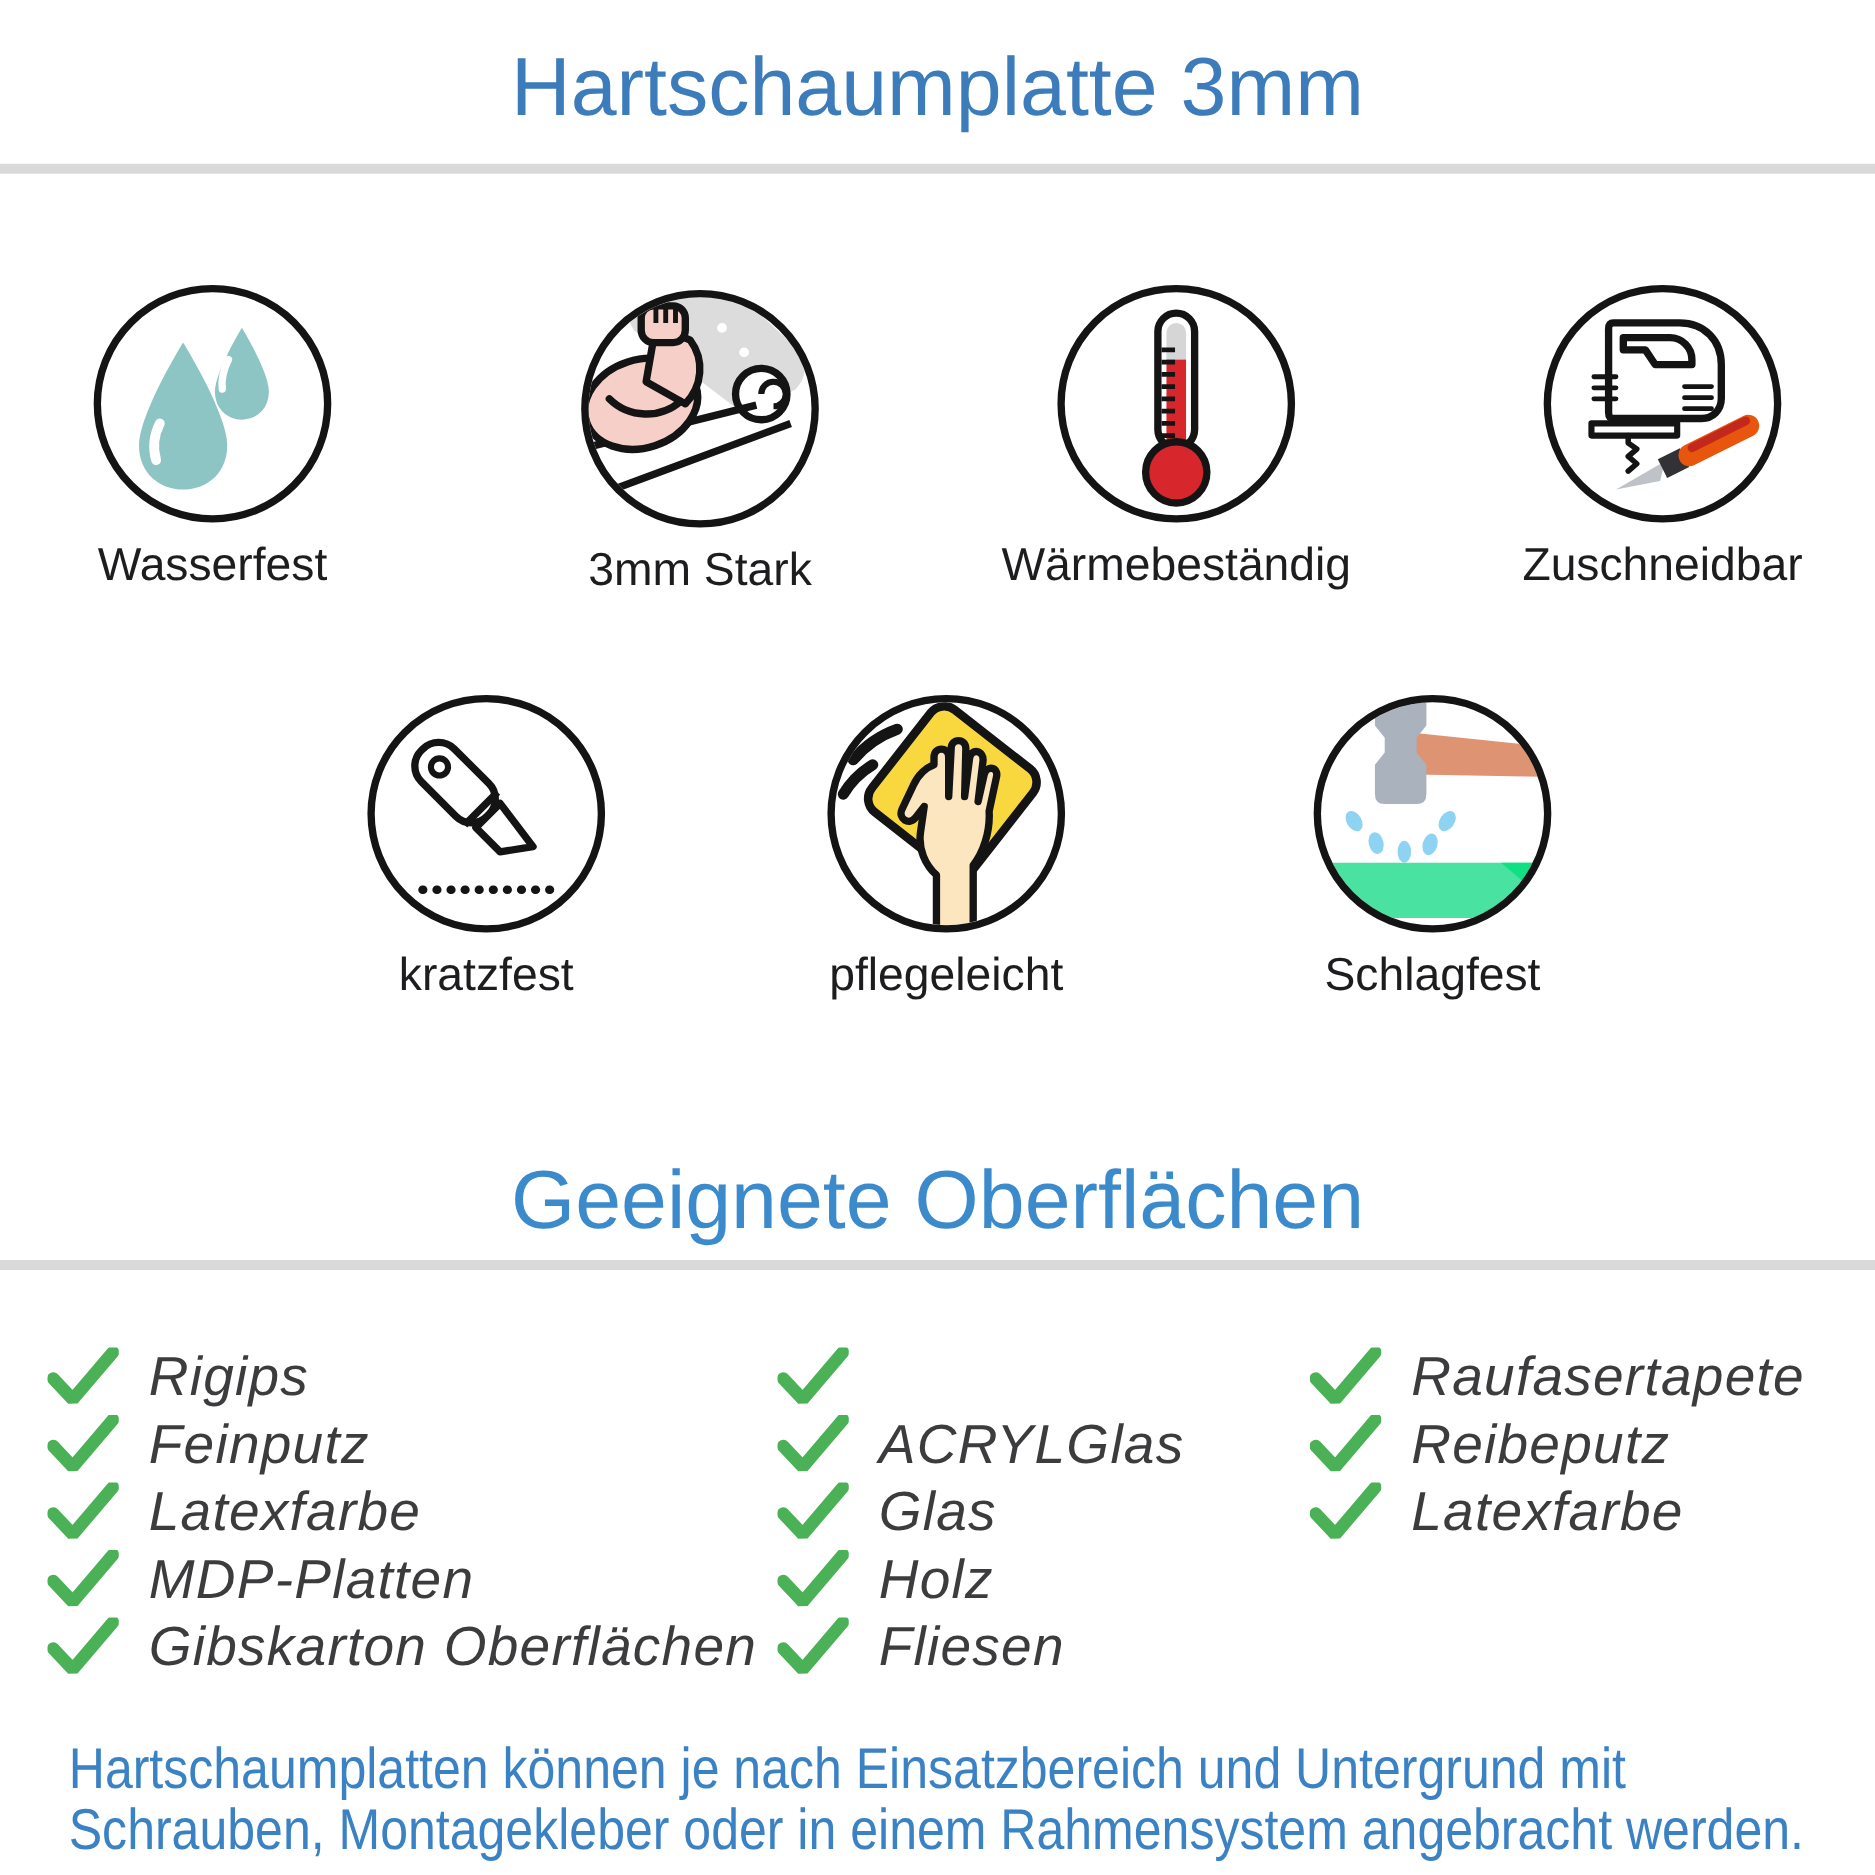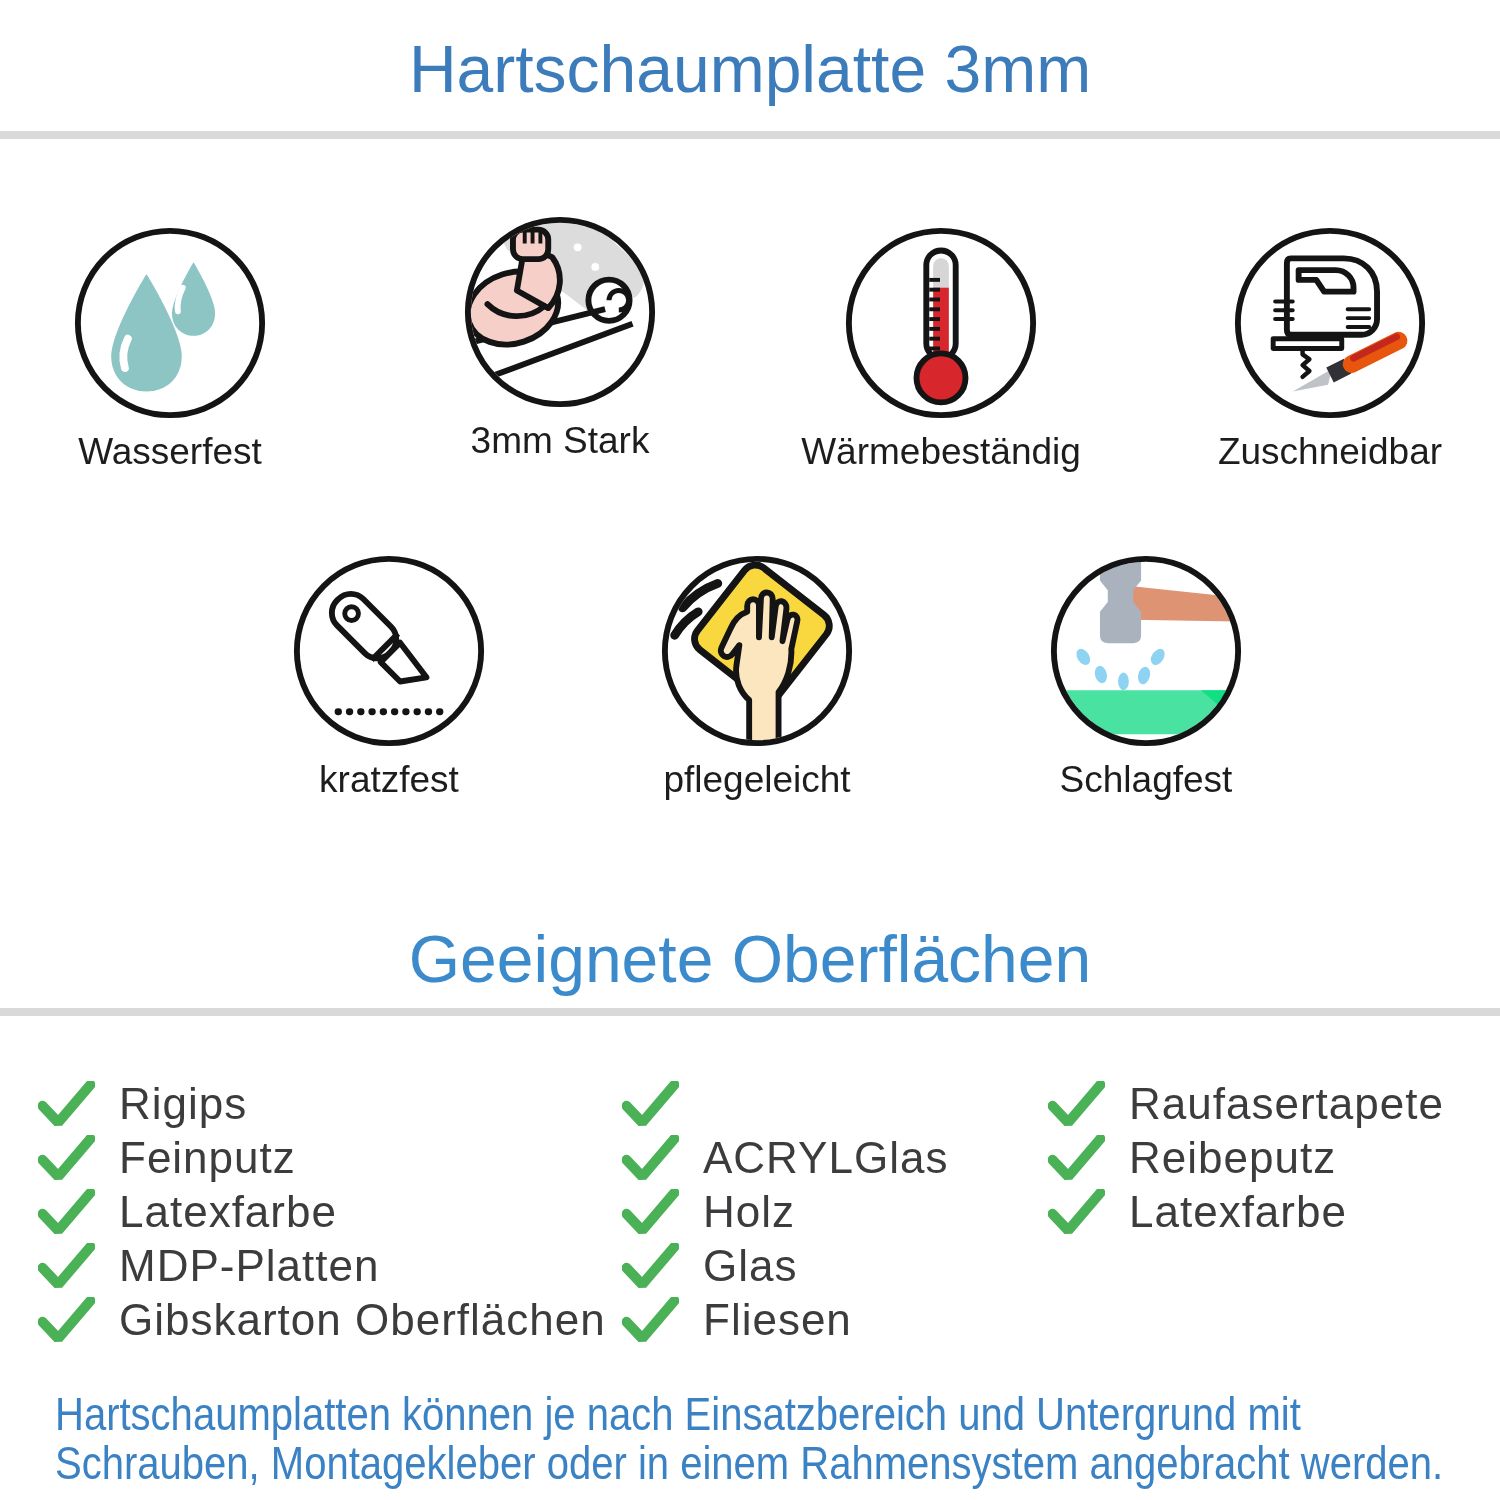--- a/index.html
+++ b/index.html
@@ -7,21 +7,21 @@
         font-family:"Liberation Sans","DejaVu Sans",sans-serif;}
   .h1,.h2{position:absolute;left:0;width:100%;text-align:center;white-space:nowrap;}
   .h1{top:31px;font-size:66px;color:var(--heading-blue,#3d7cba);}
   .h2{top:921px;font-size:66px;color:var(--subheading-blue,#3b8acb);}
   .bar{position:absolute;left:0;width:100%;height:8px;background:var(--divider-gray,#d9d9d9);}
   .bar.top{top:131px;} .bar.mid{top:1008px;}
   .feat{position:absolute;width:340px;display:flex;flex-direction:column;align-items:center;}
   .ficon{width:196px;height:196px;display:block;}
   .flabel{margin-top:10px;font-size:37px;color:#1d1d1f;white-space:nowrap;}
   .subcol{position:absolute;top:1075px;}
-  .chk{display:flex;align-items:flex-end;height:54px;}
+  .chk{display:flex;align-items:center;height:54px;font-style:italic;}
   .chk svg{width:57px;height:48px;margin-right:24px;flex:none;}
   .chk span{font-size:44px;color:var(--text-dark,#3c3c3e);white-space:nowrap;letter-spacing:1px;}
   .footer{position:absolute;left:55px;top:1390px;font-size:46px;line-height:49px;
           color:var(--footer-blue,#3b82c4);white-space:nowrap;}
   .footer .cond{display:inline-block;transform:scaleX(.87);transform-origin:0 50%;}
 </style>
 </head>
 <body>
 
 <div class="page">
@@ -33,21 +33,21 @@
     <svg class="ficon" viewBox="0 0 200 200">
       <circle cx="100" cy="100" r="94" fill="#fff" stroke="#141414" stroke-width="6"></circle>
       <path d="M76 50 C76 50 40 108 40 134 C40 156 56 170 76 170 C96 170 112 156 112 134 C112 108 76 50 76 50 Z" fill="#8cc5c4"></path>
       <path d="M124 38 C124 38 102 74 102 90 C102 104 112 113 124 113 C136 113 146 104 146 90 C146 74 124 38 124 38 Z" fill="#8cc5c4"></path>
       <path d="M57 116 C52 126 51 136 54 146" stroke="#fff" stroke-width="8" fill="none" stroke-linecap="round"></path>
       <path d="M113 64 C109 72 107 80 108 88" stroke="#fff" stroke-width="6" fill="none" stroke-linecap="round"></path>
     </svg>
     <div class="flabel">Wasserfest</div>
   </div>
 
-  <div class="feat" style="left:390px;top:214px">
+  <div class="feat" style="left:390px;top:229px">
     <svg class="ficon" viewBox="0 0 200 200">
       <defs>
           <clipPath id="clipArm">
             <circle cx="100" cy="100" r="91"></circle>
           </clipPath>
         </defs>
       <circle cx="100" cy="100" r="94" fill="#fff"></circle>
       <g clip-path="url(#clipArm)">
         <path d="M30 6 L112 -12 L178 50 C188 60 188 74 178 84 L138 106 L46 36 Z" fill="#dcdcdc"></path>
         <circle cx="118" cy="34" r="4" fill="#fff"></circle>
@@ -212,27 +212,27 @@
     <div class="chk">
         <svg viewBox="0 0 62 52">
           <path d="M5 27 L22 45 L57 4" fill="none" stroke="#4bb156" stroke-width="11" stroke-linecap="round" stroke-linejoin="bevel"></path>
         </svg>
         <span>ACRYLGlas</span>
       </div>
     <div class="chk">
         <svg viewBox="0 0 62 52">
           <path d="M5 27 L22 45 L57 4" fill="none" stroke="#4bb156" stroke-width="11" stroke-linecap="round" stroke-linejoin="bevel"></path>
         </svg>
+        <span>Glas</span>
+      </div>
+    <div class="chk">
+        <svg viewBox="0 0 62 52">
+          <path d="M5 27 L22 45 L57 4" fill="none" stroke="#4bb156" stroke-width="11" stroke-linecap="round" stroke-linejoin="bevel"></path>
+        </svg>
         <span>Holz</span>
-      </div>
-    <div class="chk">
-        <svg viewBox="0 0 62 52">
-          <path d="M5 27 L22 45 L57 4" fill="none" stroke="#4bb156" stroke-width="11" stroke-linecap="round" stroke-linejoin="bevel"></path>
-        </svg>
-        <span>Glas</span>
       </div>
     <div class="chk">
         <svg viewBox="0 0 62 52">
           <path d="M5 27 L22 45 L57 4" fill="none" stroke="#4bb156" stroke-width="11" stroke-linecap="round" stroke-linejoin="bevel"></path>
         </svg>
         <span>Fliesen</span>
       </div>
   </div>
 
   <div class="subcol" style="left:1048px">

